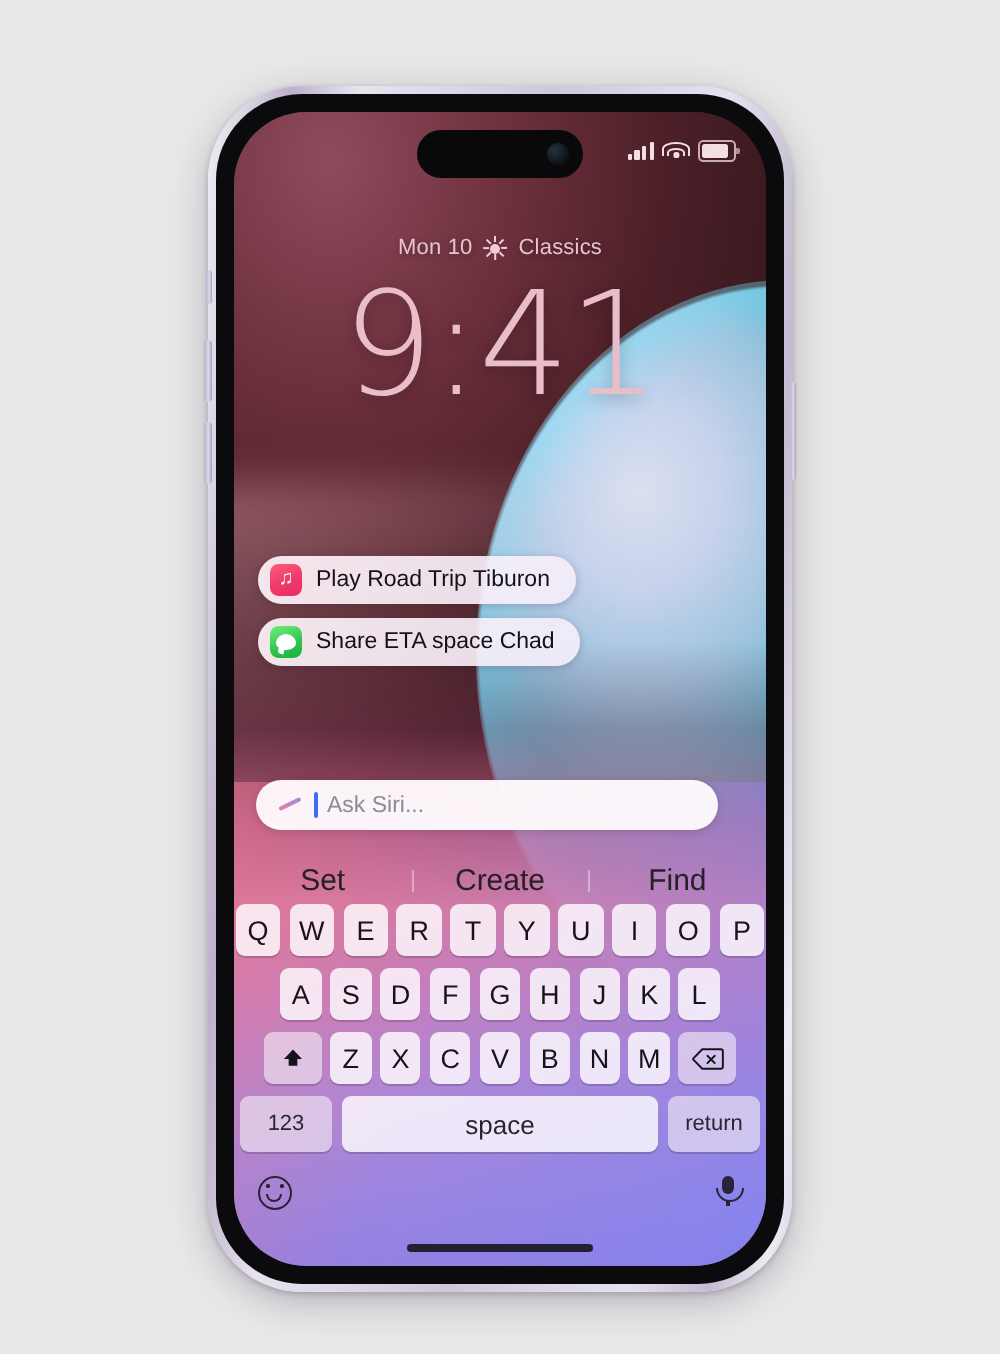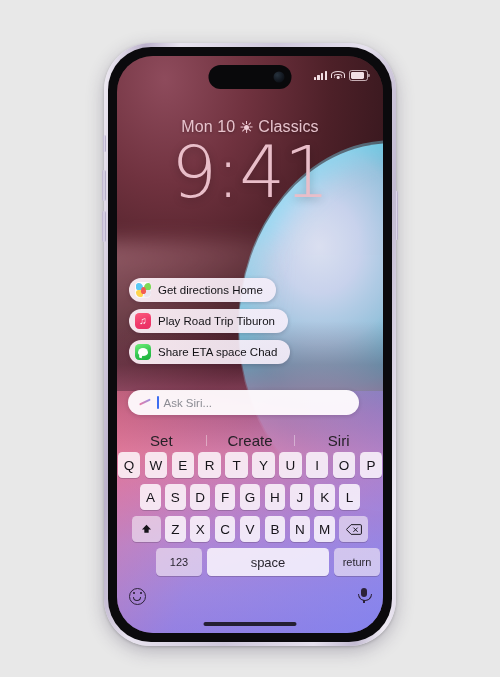--- a/index.html
+++ b/index.html
@@ -99,21 +99,21 @@
   .wifi span:nth-child(1){width:12px;height:6px;top:0;}
   .wifi span:nth-child(2){width:7px;height:3.6px;top:2.6px;}
   .wifi span:nth-child(3){width:2.6px;height:2.6px;top:5.4px;border:none;background:#f2dfe4;border-radius:50%;}
   .batt{position:relative;width:17px;height:9px;border:1px solid rgba(242,223,228,.75);border-radius:2.6px;}
   .batt::after{content:"";position:absolute;right:-3px;top:2.6px;width:1.6px;height:3.6px;background:rgba(242,223,228,.6);border-radius:0 1px 1px 0;}
   .batt i{position:absolute;left:1px;top:1px;bottom:1px;width:13px;background:#f2dfe4;border-radius:1.4px;}
 
   
   .lockdate{
     position:absolute;left:0;right:0;top:62px;text-align:left;
-    color:#e7c3cd;font-size:16px;letter-spacing:.1px;
+    color:#e7c3cd;font-size:11px;letter-spacing:.1px;
     text-shadow:0 1px 3px rgba(0,0,0,.30);
     display:flex;align-items:center;justify-content:center;gap:6px;
   }
   .sunicon{position:relative;width:11px;height:11px;display:inline-block;}
   .sunicon b{position:absolute;left:3px;top:3px;width:5px;height:5px;border-radius:50%;background:#f0cdd6;}
   .sunicon s{position:absolute;left:5px;top:-0.5px;width:1.1px;height:2.6px;background:#f0cdd6;text-decoration:none;
      transform-origin:0.55px 6px;}
   .clock{
     position:absolute;left:0;right:0;top:80px;text-align:center;
     color:#e9bec9;font-size:72px;line-height:1;font-weight:300;
@@ -190,21 +190,21 @@
     font-size:13.5px;color:#16141a;
     box-shadow:0 1px 0 rgba(80,60,90,.30);
     cursor:pointer;
   }
   .key.wide{min-width:29px;background:rgba(244,236,246,.62);}
   .key.space{flex:1 1 auto;min-width:0;font-size:13px;color:#2a2630;}
   .key.fn{font-size:11px;color:#2a2630;background:rgba(244,236,246,.62);min-width:46px;}
   .r1 .key{min-width:22.5px;}
   .r2{padding-left:13px;padding-right:13px;}
   .r3{padding-left:0;padding-right:0;}
-  .r4{gap:5px;padding:0 3px;margin-bottom:5px;margin-left:36px;}
+  .r4{gap:5px;padding:0 3px;margin-bottom:5px;}
   .r4 .key{height:28px;}
   .shift svg,.bksp svg{display:block;}
   .kbbottom{display:flex;align-items:center;justify-content:space-between;padding:0 12px;height:30px;}
   .emoji{width:15px;height:15px;border-radius:50%;border:1.4px solid #2c2238;position:relative;cursor:pointer;}
   .emoji .e1,.emoji .e2{position:absolute;top:3.6px;width:1.6px;height:1.6px;border-radius:50%;background:#2c2238;}
   .emoji .e1{left:3.2px}.emoji .e2{right:3.2px}
   .emoji .m{position:absolute;left:2.6px;bottom:2.6px;width:6.8px;height:3.2px;border:1.3px solid #2c2238;border-top:none;border-radius:0 0 7px 7px;}
   .mic{width:14px;height:16px;position:relative;cursor:pointer;}
   .mic .cap{position:absolute;left:4px;top:0;width:6px;height:9px;border-radius:3px;background:#2c2238;}
   .mic .arc{position:absolute;left:1px;top:6px;width:12px;height:6px;border:1.4px solid #2c2238;border-top:none;border-radius:0 0 9px 9px;}
@@ -270,30 +270,20 @@
             <s style="transform:rotate(270deg)"></s>
               <s style="transform:rotate(315deg)"></s>
           </span>
           <span>Classics</span>
         </div>
 
         <div class="clock">9:41</div>
 
         <div class="chips">
 
-          <div class="chip">
-            <span class="appicon ic-maps">
-              <span class="q q1"></span>
-                <span class="q q2"></span>
-                <span class="q q3"></span>
-                <span class="q q4"></span>
-              <span class="pin"></span>
-            </span>
-            <span>Get directions Home</span>
-          </div>
 
           <div class="chip">
             <span class="appicon ic-music">
               <span class="note">♫</span>
             </span>
             <span>Play Road Trip Tiburon</span>
           </div>
 
           <div class="chip">
             <span class="appicon ic-msg">
@@ -308,21 +298,21 @@
           <span class="siriwrap">
             <span class="siriglyph"></span>
           </span>
           <span class="caret"></span>
           <span class="sirihint">Ask Siri...</span>
         </div>
 
         <div class="predict">
           <div class="pred">Set</div>
           <div class="pred">Create</div>
-          <div class="pred">Siri</div>
+          <div class="pred">Find</div>
         </div>
 
         <div class="kb">
           <div class="kbbg"></div>
 
           <div class="krow r1">
             <div class="key">Q</div>
             <div class="key">W</div>
             <div class="key">E</div>
             <div class="key">R</div>

